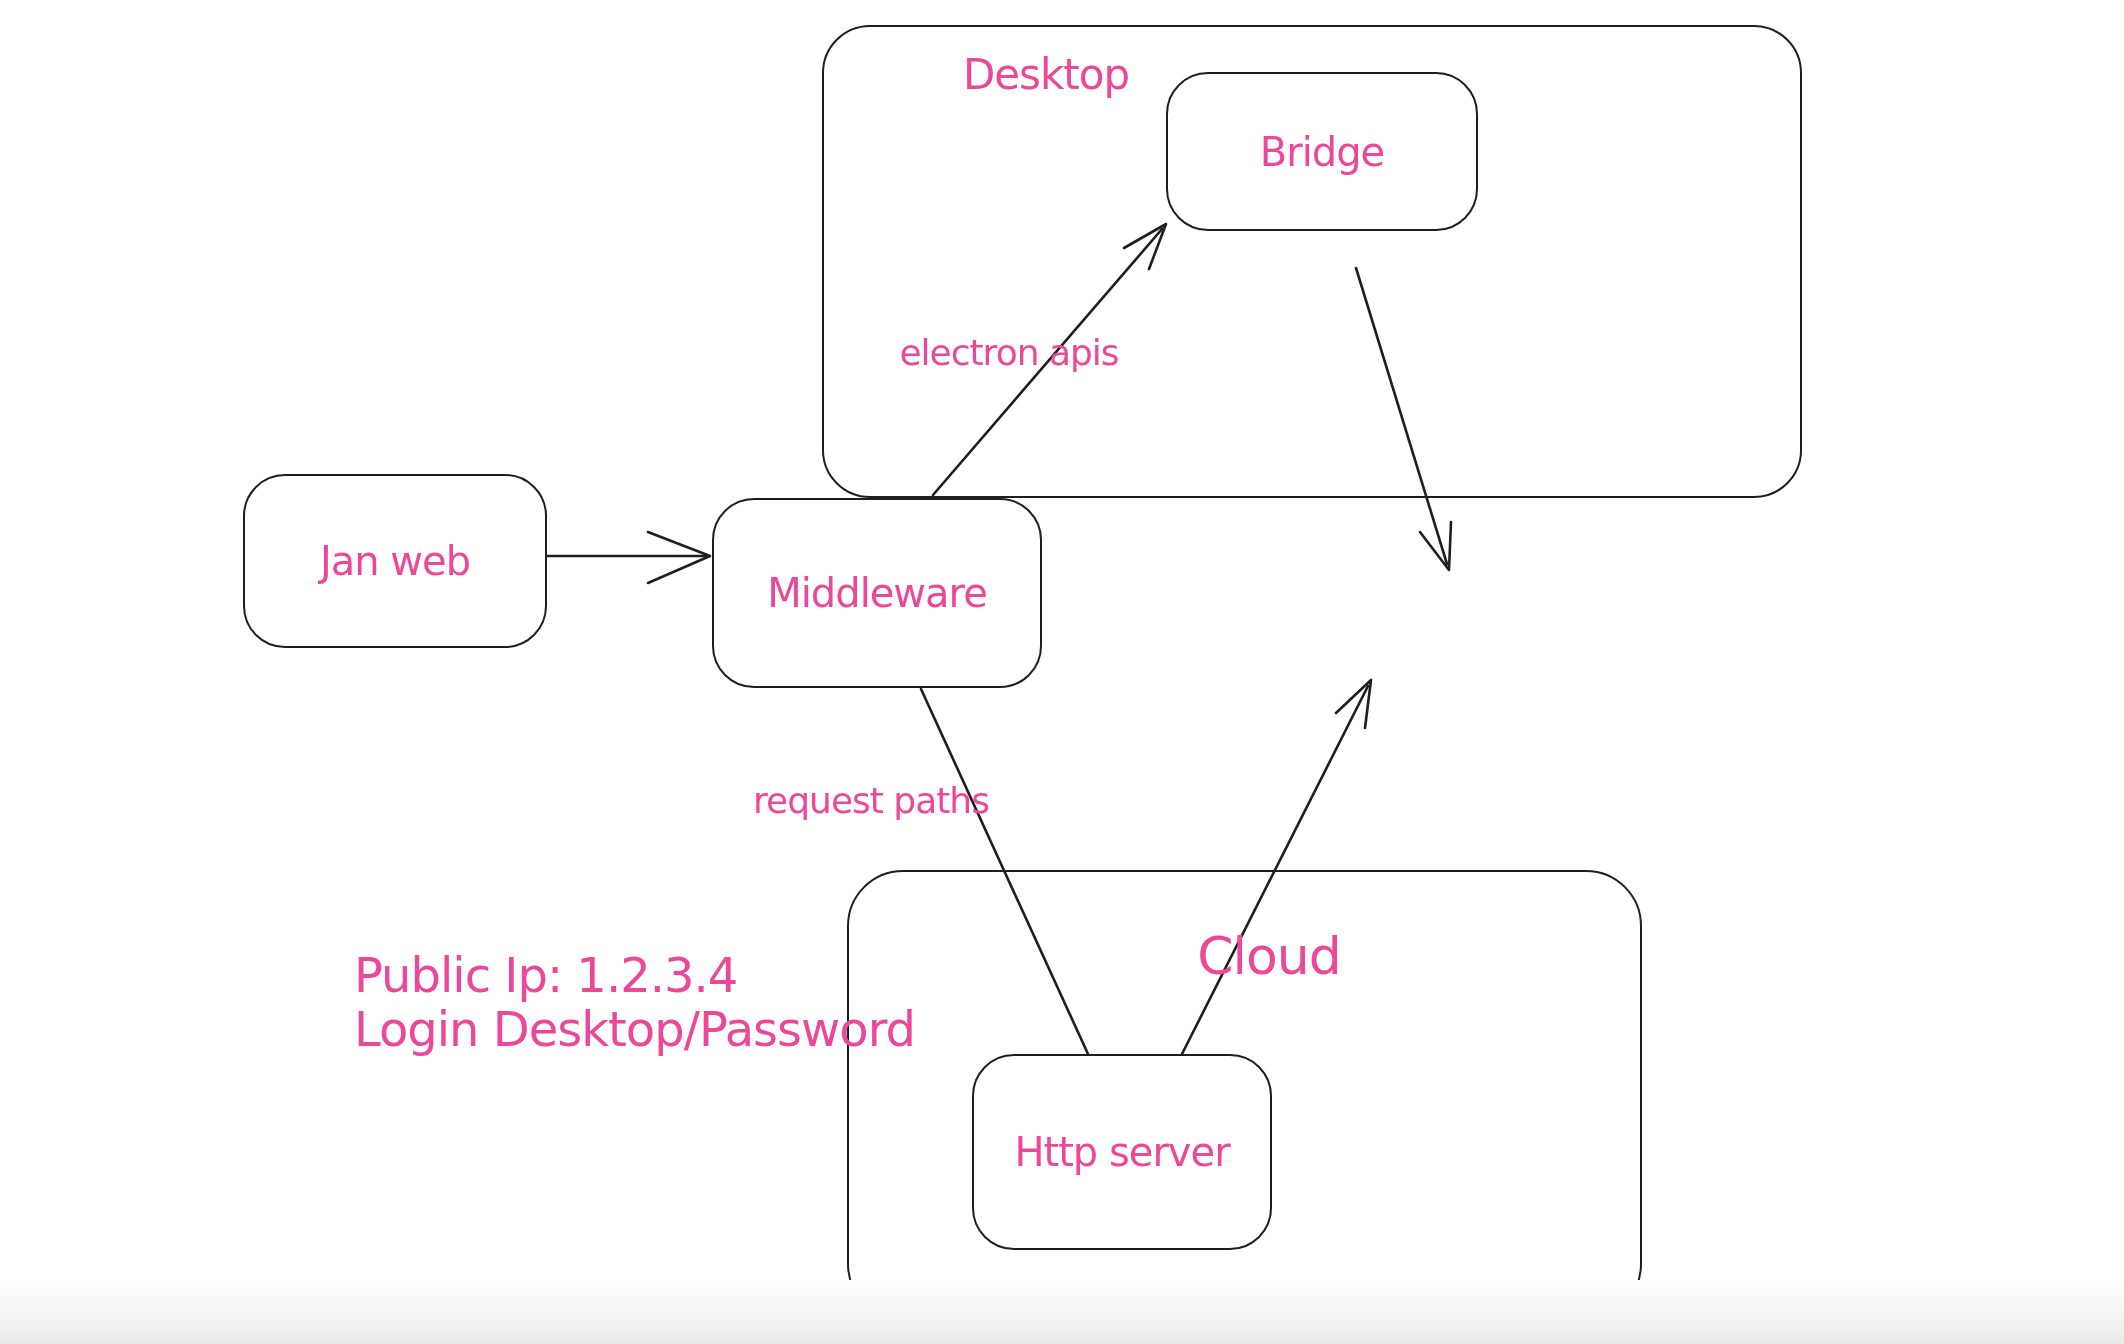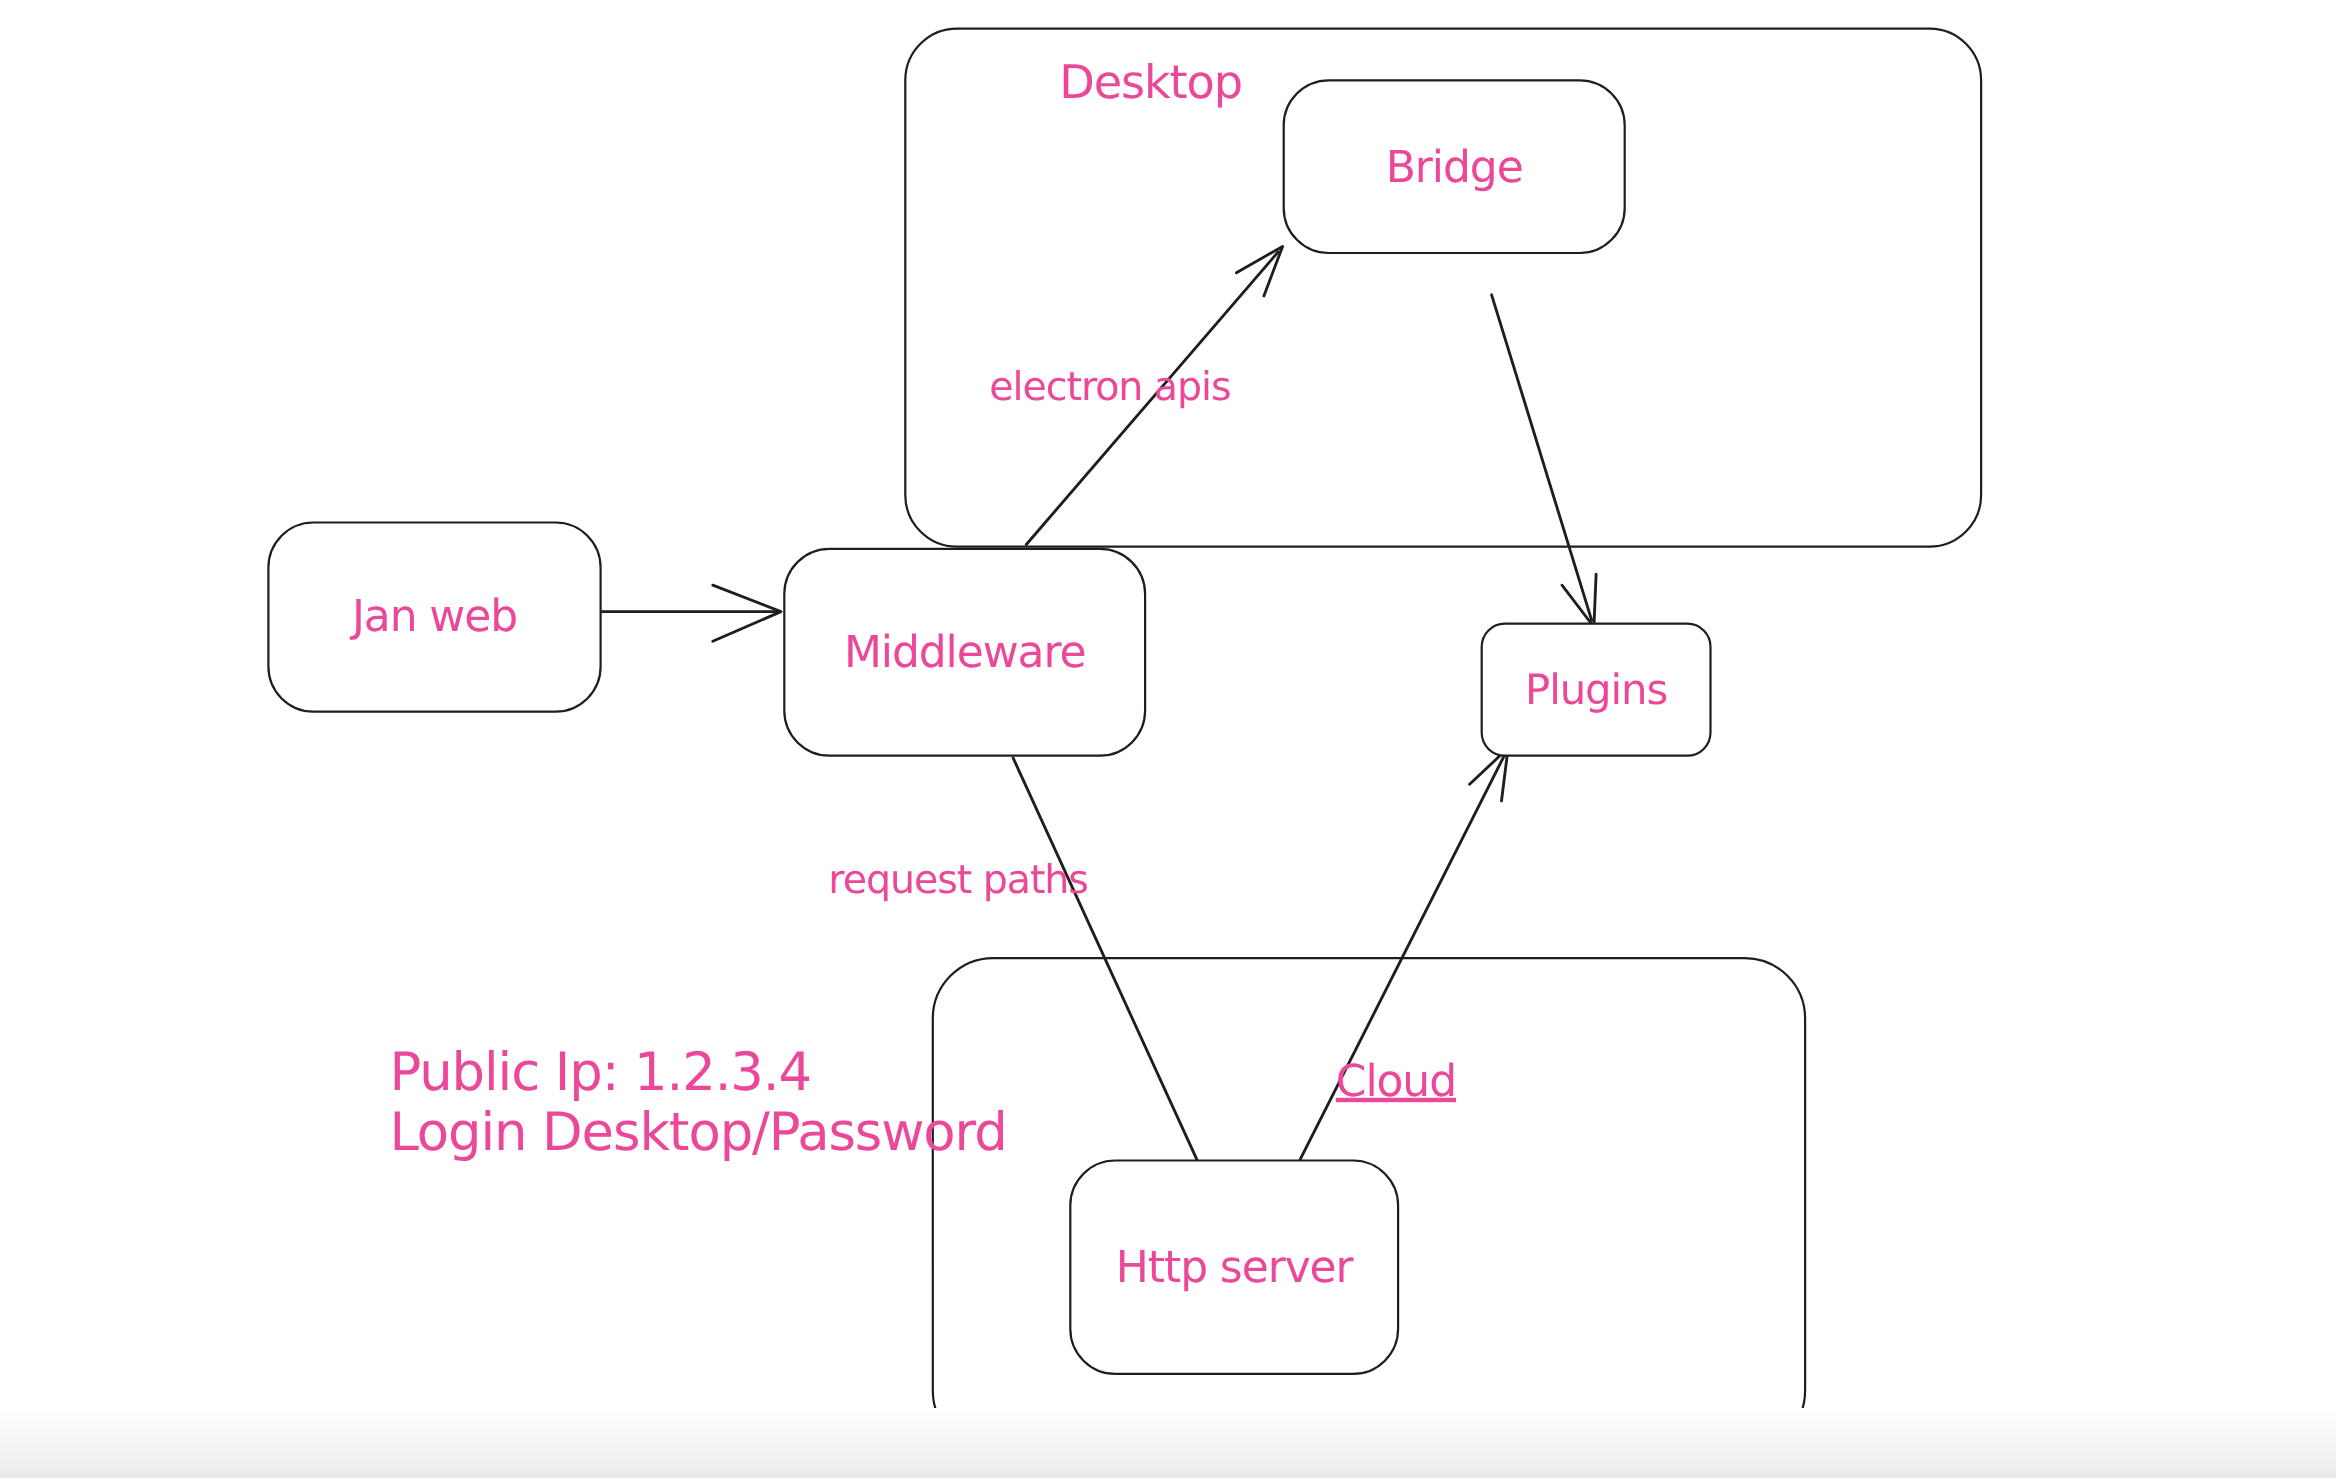--- a/index.html
+++ b/index.html
@@ -32,21 +32,21 @@
 
   
   .hand{
     letter-spacing:-1px;
     white-space:nowrap;
     color:#ec4899;
   }
   .node-label{font-size:40px;}
   .container-label{position:absolute;transform:translateX(-50%);font-size:42px;}
   .desktop-label{left:1046px;top:50px;}
-  .cloud-label{left:1269px;top:960px;font-size:40px;text-decoration:underline;}
+  .cloud-label{left:1269px;top:926px;font-size:52px;}
   .edge-label{position:absolute;transform:translateX(-50%);font-size:36px;}
   .electron-apis-label{left:1009px;top:332px;}
   .request-paths-label{left:871px;top:780px;}
   .annotations{
     position:absolute;left:354px;top:948px;
     font-size:48px;line-height:54px;letter-spacing:-1px;
   }
   
   .edges-layer{position:absolute;left:0;top:0;width:2124px;height:1344px;}
   .edges-layer polyline, .edges-layer line{
@@ -91,23 +91,20 @@
 
   <div class="shape node node-jan-web">
     <span class="hand node-label">Jan web</span>
   </div>
   <div class="shape node node-middleware">
     <span class="hand node-label">Middleware</span>
   </div>
   <div class="shape node node-bridge">
     <span class="hand node-label">Bridge</span>
   </div>
-  <div class="shape node node-plugins">
-    <span class="hand node-label" style="font-size:38px;">Plugins</span>
-  </div>
   <div class="shape node node-http-server">
     <span class="hand node-label">Http server</span>
   </div>
 
   <div class="hand container-label desktop-label">Desktop</div>
   <div class="hand container-label cloud-label">Cloud</div>
 
   <div class="hand edge-label electron-apis-label">electron apis</div>
   <div class="hand edge-label request-paths-label">request paths</div>
 

